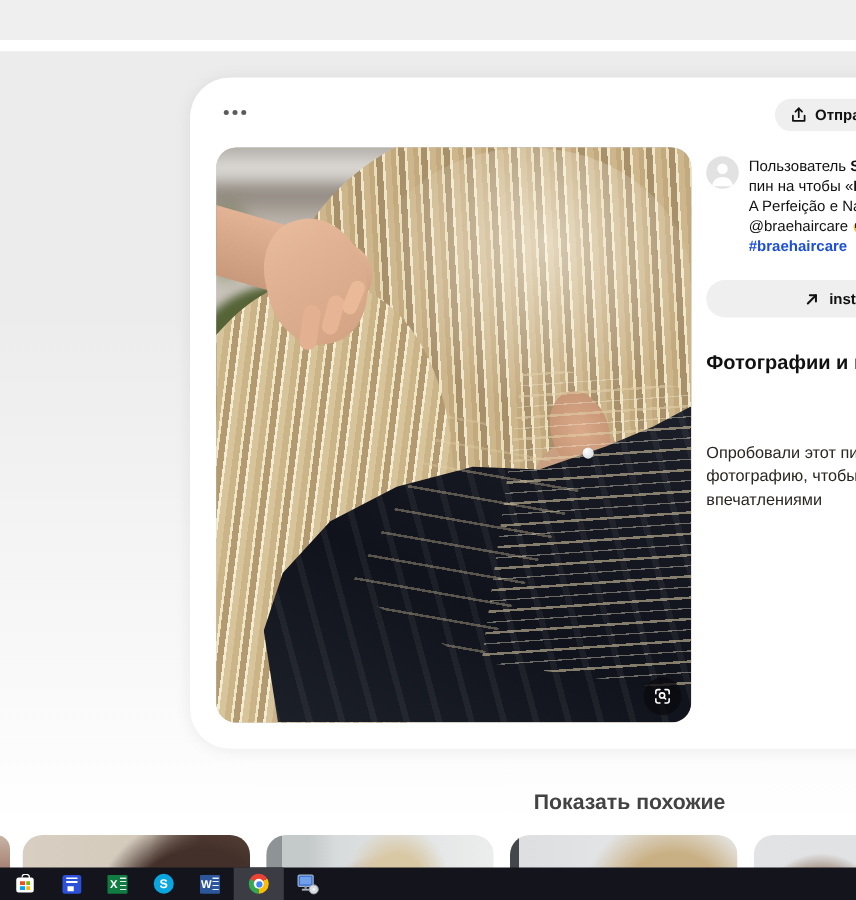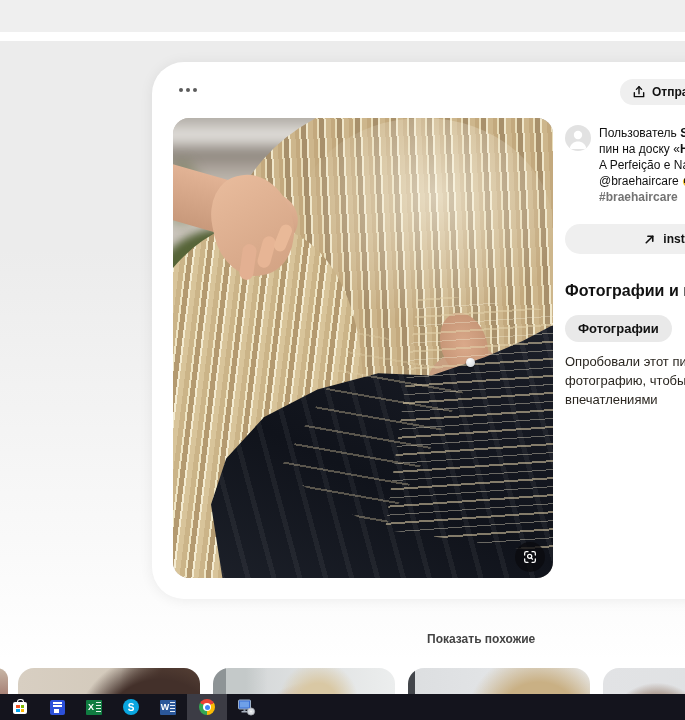--- a/index.html
+++ b/index.html
@@ -61,36 +61,36 @@
     background:radial-gradient(circle at 35% 30%,#ffffff,#ccd1d6);box-shadow:0 1px 2px rgba(0,0,0,0.45);}
   .lens-btn{position:absolute;right:8px;bottom:6px;width:30px;height:30px;border-radius:50%;border:none;cursor:pointer;
     background:rgba(10,10,14,0.78);display:flex;align-items:center;justify-content:center;padding:0;}
 
   
   .user-row{position:absolute;left:413px;top:63px;display:flex;gap:8px;align-items:flex-start;}
   .avatar{width:26px;height:26px;border-radius:50%;background:#e2e2e2;overflow:hidden;flex:none;cursor:pointer;
     display:flex;align-items:center;justify-content:center;}
   .attr-text{font-size:12px;line-height:16px;color:#111;white-space:nowrap;}
   .attr-text b{font-weight:700;}
-  .hashtag{color:#737373;font-weight:700;text-decoration:none;cursor:pointer;}
+  .hashtag{color:#1d4ed8;font-weight:700;text-decoration:none;cursor:pointer;}
   .bee{display:inline-block;width:11px;height:9px;margin-left:4px;border-radius:50% 60% 60% 50%;
     transform:rotate(-18deg);vertical-align:-1px;
     background:repeating-linear-gradient(100deg,#f2c230 0 2px,#26200d 2px 4px);}
   .visit-btn{position:absolute;left:413px;top:162px;width:262px;height:30px;border-radius:15px;background:#efefef;border:none;
     display:flex;align-items:center;justify-content:center;gap:7px;font-family:inherit;
     font-size:12px;font-weight:700;color:#111;cursor:pointer;white-space:nowrap;}
   .section-heading{position:absolute;left:413px;top:220px;margin:0;font-size:16px;font-weight:700;color:#111;white-space:nowrap;}
   .tabs{position:absolute;left:413px;top:253px;display:flex;gap:22px;align-items:center;}
   .tab{height:27px;border-radius:14px;padding:0 13px;border:none;background:none;font-family:inherit;
     font-size:13px;font-weight:700;color:#111;cursor:pointer;white-space:nowrap;}
   .tab.active{background:#e9e9e9;}
   .prompt{position:absolute;left:413px;top:290px;margin:0;font-size:13px;line-height:19px;color:#2a2620;white-space:nowrap;}
 
   
-  .similar-heading{position:absolute;left:427px;top:632px;font-size:12px;font-weight:700;color:#434343;white-space:nowrap;}
+  .similar-heading{position:absolute;left:427px;top:632px;font-size:17px;font-weight:700;color:#434343;white-space:nowrap;}
   .thumb{position:absolute;top:668px;height:60px;border-radius:16px;overflow:hidden;cursor:pointer;}
   .thumb-0{left:-14px;width:22px;background:linear-gradient(180deg,#c7b6a6,#81403a);}
   .thumb-1{left:18px;width:182px;
     background:radial-gradient(circle at 78% 120%,#43302a 0 38%,rgba(67,48,42,0) 55%),
                radial-gradient(circle at 92% 28%,#5a4438 0 16%,rgba(90,68,56,0) 38%),
                linear-gradient(90deg,#d8cfc2,#cfc5b6);}
   .thumb-2{left:213px;width:182px;
     background:linear-gradient(90deg,#8e9496 0 7%,#c4c9c9 7% 18%,rgba(0,0,0,0) 30%),
                radial-gradient(circle at 58% 55%,#d9c8a4 0 16%,rgba(217,200,164,0) 36%),
                radial-gradient(circle at 52% 110%,#c39a7e 0 22%,rgba(195,154,126,0) 45%),
@@ -185,41 +185,37 @@
 
   <div class="user-row">
     <div class="avatar">
       <svg width="26" height="26" viewBox="0 0 26 26">
         <circle cx="13" cy="10" r="4.2" fill="#ffffff"></circle>
         <path d="M4.5 24c.8-5 4.4-7.5 8.5-7.5s7.7 2.5 8.5 7.5z" fill="#ffffff"></path>
       </svg>
     </div>
     <div class="attr-text">
       <span>Пользователь </span><b>S</b><br>
-      <span>пин на доску «</span><b>Н</b><br>
+      <span>пин на чтобы «</span><b>Н</b><br>
       <span>A Perfeição e Nat</span><br>
       <span>@braehaircare</span><span class="bee"></span><br>
       <a class="hashtag">#braehaircare</a>
     </div>
   </div>
 
   <button class="visit-btn">
     <svg width="13" height="13" viewBox="0 0 24 24" fill="none" stroke="#111" stroke-width="3" stroke-linecap="round" stroke-linejoin="round">
       <path d="M6 18 18 6"></path>
         <path d="M9 6h9v9"></path>
     </svg>
     <span>instagram.com</span>
   </button>
 
   <h2 class="section-heading">Фотографии и комментарии</h2>
 
-  <div class="tabs">
-    <button class="tab active">Фотографии</button>
-
-  </div>
 
   <p class="prompt">
     <span>Опробовали этот пин? Добавьте</span><br>
     <span>фотографию, чтобы поделиться</span><br>
     <span>впечатлениями</span>
   </p>
 
 </div>
 
 <div class="similar-heading">Показать похожие</div>

